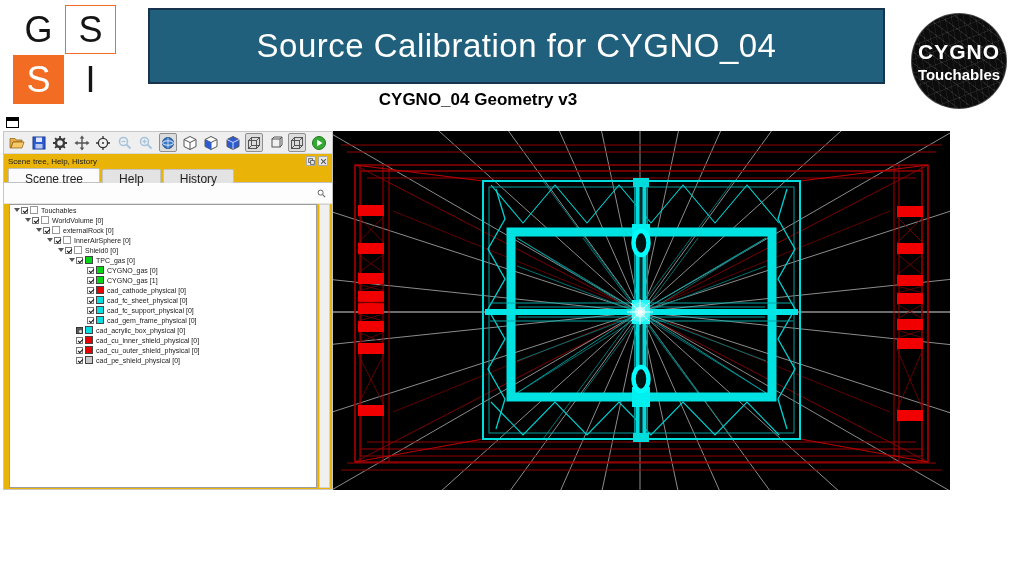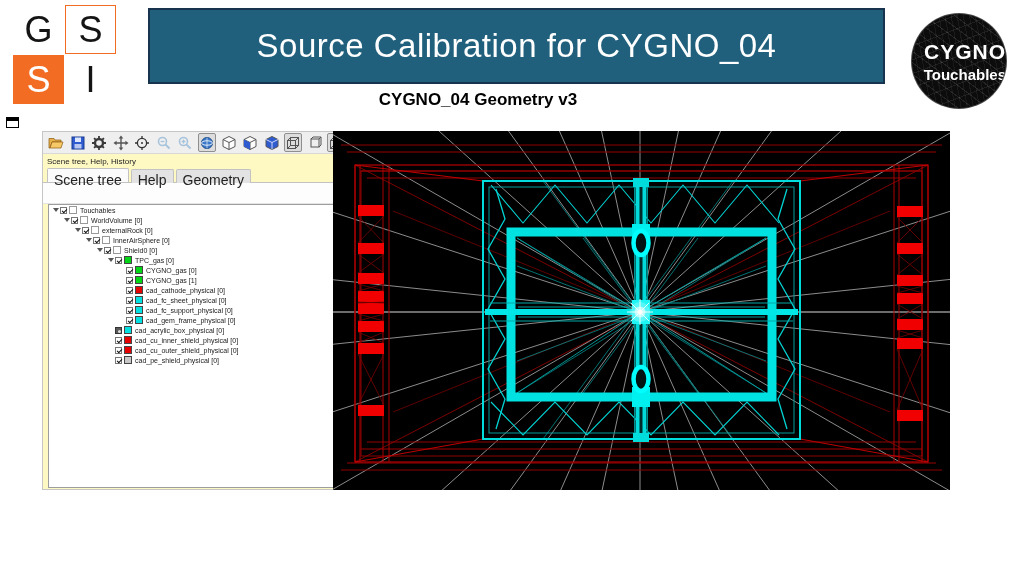--- a/index.html
+++ b/index.html
@@ -16,54 +16,54 @@
 
   .banner { position:absolute; left:148px; top:8px; width:737px; height:76px;
     background:var(--banner-bg); border:2px solid var(--banner-border);
     display:flex; align-items:center; justify-content:center;
     color:#fff; font-size:33px; letter-spacing:.5px; }
 
   .subtitle { position:absolute; left:298px; top:90px; width:360px; text-align:center;
     font-size:17px; font-weight:bold; color:#000; }
 
   .cygno { position:absolute; left:911px; top:13px; width:96px; height:96px;
-    border-radius:50%; background:#0c0c0c; color:#fff; text-align:right;
+    border-radius:50%; background:#0c0c0c; color:#fff; text-align:center;
     border:1px solid rgba(255,255,255,.25); overflow:hidden; }
   .cygno .tex { position:absolute; inset:0; border-radius:50%;
     background:
       repeating-linear-gradient(37deg, rgba(255,255,255,.10) 0 1px, transparent 1px 9px),
       repeating-linear-gradient(-21deg, rgba(255,255,255,.08) 0 1px, transparent 1px 13px),
       repeating-linear-gradient(80deg, rgba(255,255,255,.06) 0 1px, transparent 1px 6px); }
   .cygno .l1 { position:relative; margin-top:26px; font-size:21px; font-weight:bold; letter-spacing:1px; }
   .cygno .l2 { position:relative; font-size:15px; font-weight:bold; margin-top:2px; }
 
   
   .win-icon { position:absolute; left:6px; top:117px; width:13px; height:11px;
     border:1.5px solid #000; border-top:4px solid #000; background:#fff; }
 
   .left-pane { position:absolute; left:3px; top:131px; width:330px; height:359px;
-    background:#fef9c3; border:1px solid #c6c6c6;margin-left:39px; }
+    background:#eab308; border:1px solid #c6c6c6; }
 
   .toolbar { height:22px; background:#efefef; border-bottom:1px solid #d8d8d8;
     display:flex; align-items:center; gap:3px; padding:1px 4px; }
   .tbtn { width:19px; height:19px; display:flex; align-items:center; justify-content:center;
     border:1px solid transparent; border-radius:2px; }
   .tbtn.pressed { background:#dddddd; border:1px solid #8f8f8f; }
   .tbtn svg { width:16px; height:16px; }
 
   .dock-header { height:14px; display:flex; align-items:center; padding:0 4px;
     font-size:8px; color:#222; }
   .dock-header .sp { flex:1; }
   .dock-btn { width:10px; height:10px; margin-left:2px; display:flex;
     align-items:center; justify-content:center; border:1px solid #aaa;
     background:#e8e8e8; border-radius:1px; }
   .dock-btn svg { width:7px; height:7px; }
 
   .tabs { height:15px; display:flex; padding-left:4px; border-bottom:1px solid #c2c2c2; }
-  .tab { font-size:14px; padding:2px 6px 1px; border:1px solid #c2c2c2; border-bottom:none;
+  .tab { font-size:12px; padding:2px 16px 1px; border:1px solid #c2c2c2; border-bottom:none;
     background:#e3e3e3; color:#222; margin-right:2px;
     border-radius:2px 2px 0 0; position:relative; top:1px; }
   .tab.active { background:#fbfbfb; top:0; padding-top:3px; }
 
   .search-row { height:21px; background:#fdfdfd; border-bottom:1px solid #e4e4e4;
     display:flex; align-items:center; padding:0 6px; }
   .search-row input { flex:1; border:none; outline:none; background:transparent;
     font-size:8px; height:14px; font-family:"Liberation Sans", sans-serif; }
   .search-row svg { width:9px; height:9px; }
 
@@ -232,21 +232,21 @@
     <span class="dock-btn">
       <svg viewBox="0 0 8 8">
         <path d="M1.3 1.3 L6.7 6.7 M6.7 1.3 L1.3 6.7" stroke="#555" stroke-width="1.2"></path>
       </svg>
     </span>
   </div>
 
   <div class="tabs" id="tabs">
       <div class="tab active">Scene tree</div>
       <div class="tab">Help</div>
-      <div class="tab">Geometry</div>
+      <div class="tab">History</div>
     </div>
 
   <div class="search-row">
     <input placeholder="" style="">
     <svg viewBox="0 0 10 10">
       <circle cx="4" cy="4" r="2.8" fill="none" stroke="#666" stroke-width="1.1"></circle>
       <path d="M6.2 6.2 L9 9" stroke="#666" stroke-width="1.3"></path>
     </svg>
   </div>
 

